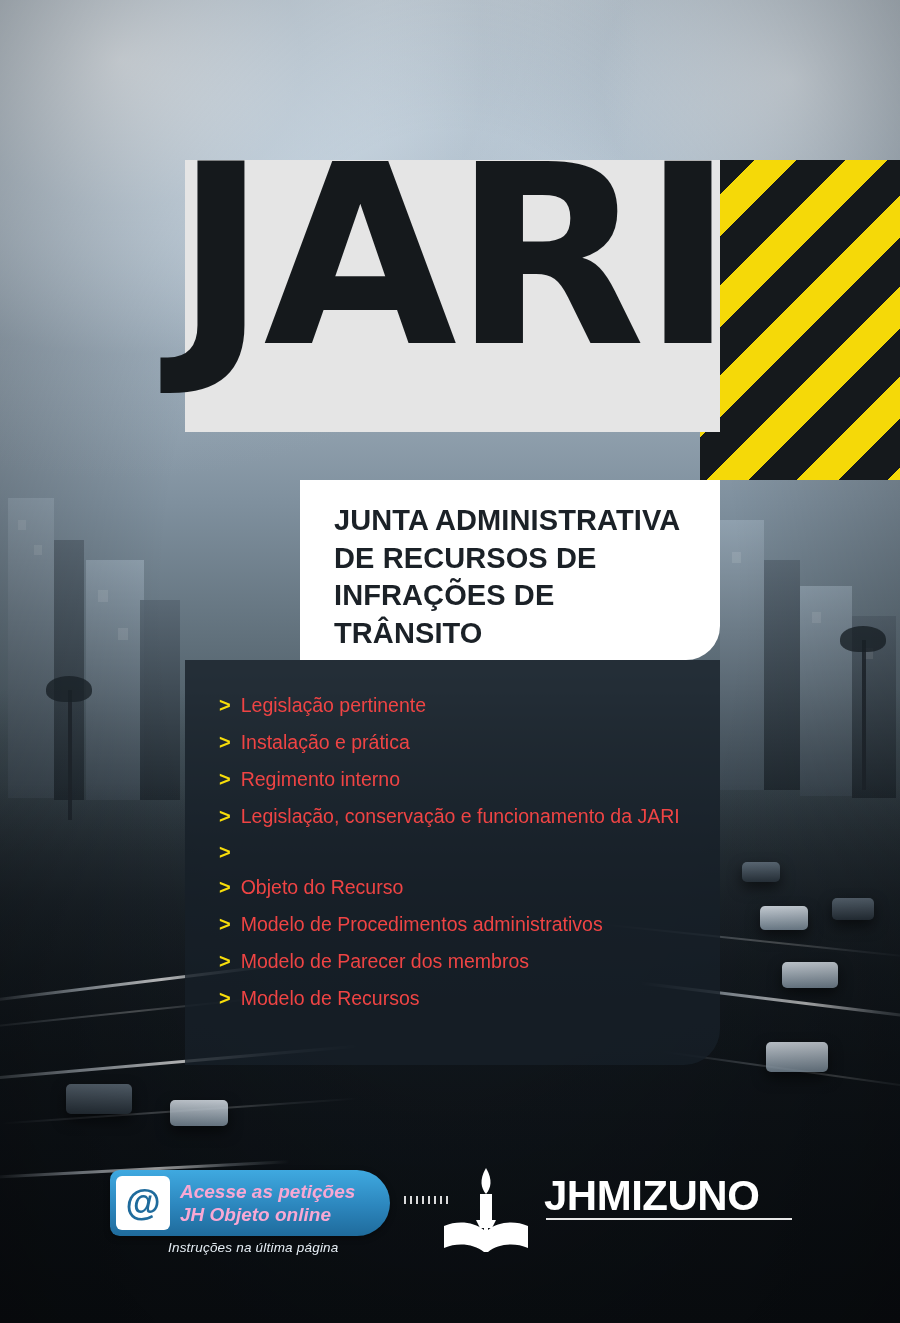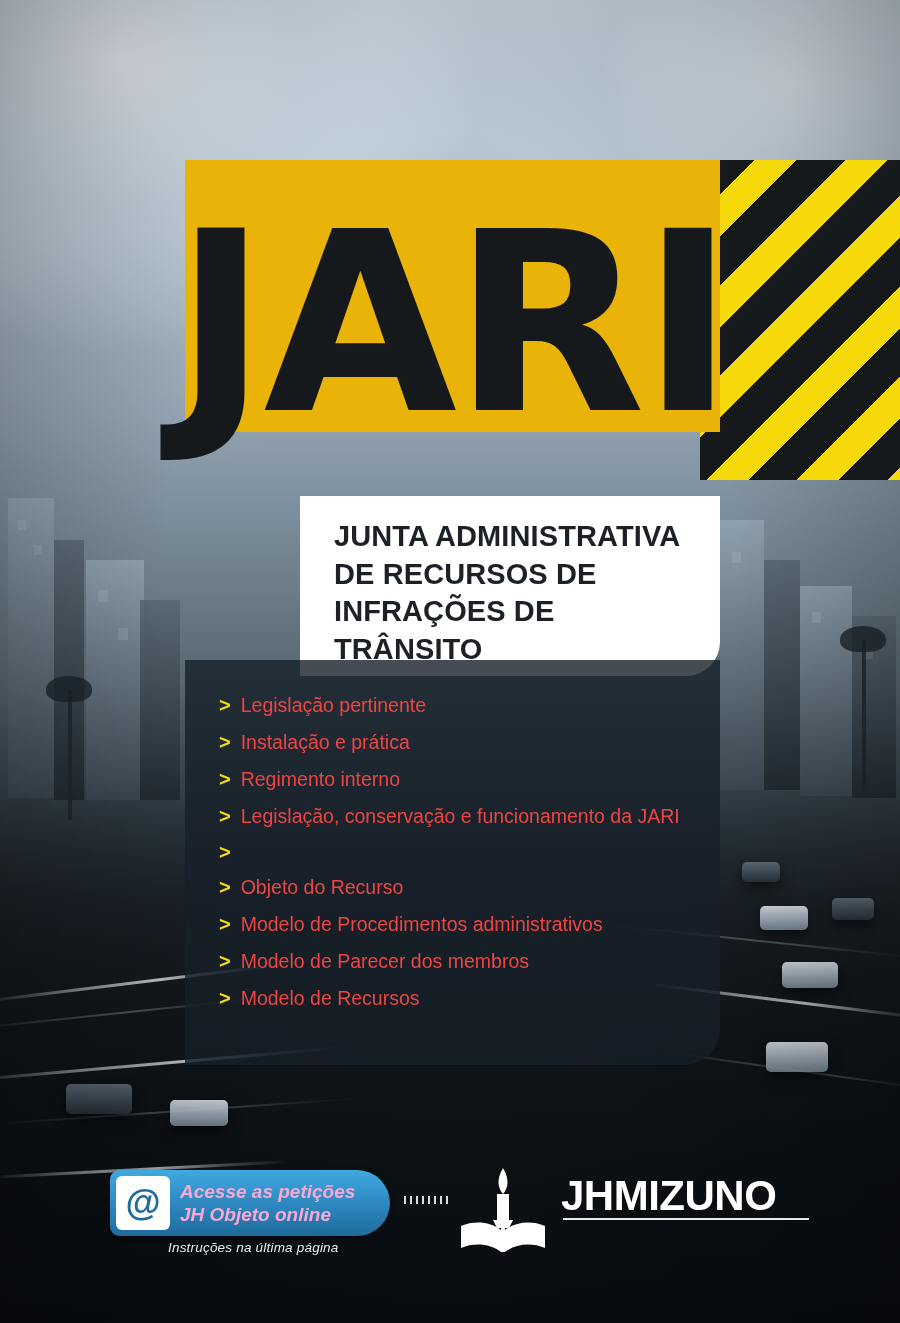--- a/index.html
+++ b/index.html
@@ -84,40 +84,39 @@
     background:repeating-linear-gradient(
       -45deg,
       #f5d908 0px, #f5d908 30px,
       #15191c 30px, #15191c 64px
     );
   }
 
   
   .title-block {
     position:absolute; left:185px; top:160px; width:535px; height:272px;
-    background:#eab308;
-    display:flex; align-items:flex-end; justify-content:center;
+    background:#e5e5e5;
+    display:flex; align-items:flex-start; justify-content:center;
   }
   .title-block .jari {
     font-family:"DejaVu Sans", sans-serif;
     font-weight:700;
     font-size:250px;
     line-height:0.82;
     color:#15191c;
     letter-spacing:-4px;
     transform:translateY(-6px);
   }
 
   
   .subtitle-panel {
     position:absolute; left:300px; top:480px; width:420px; height:180px;
     background:#ffffff;
     border-radius:0 0 34px 0;
     padding:22px 26px 0 34px;
-    margin-top:16px;
   }
   .subtitle-panel .line {
     font-family:"Liberation Sans", sans-serif;
     font-weight:700;
     font-size:29px;
     line-height:1.30;
     color:#1b2127;
     letter-spacing:0.1px;
   }
 
@@ -164,21 +163,21 @@
   }
   .badge .b-l1 { top:11px; }
   .badge .b-l2 { top:34px; }
   .badge .b-note {
     position:absolute; left:58px; top:70px;
     color:#e6eef5; font-style:italic; font-size:13.5px;
     letter-spacing:0.2px;
   }
 
   
-  .publisher { position:absolute; left:455px; top:1158px; width:360px; height:110px; }
+  .publisher { position:absolute; left:438px; top:1158px; width:360px; height:110px; }
   .publisher .book { position:absolute; left:0; top:6px; width:96px; height:92px; }
   .publisher .name {
     position:absolute; left:106px; top:14px;
     color:#ffffff; font-weight:700; font-size:42px; letter-spacing:-0.5px;
   }
   .publisher .sub {
     position:absolute; left:108px; top:64px;
     color:#dfe7ee; font-size:21px; letter-spacing:1.4px;
   }
   .publisher .rule {

